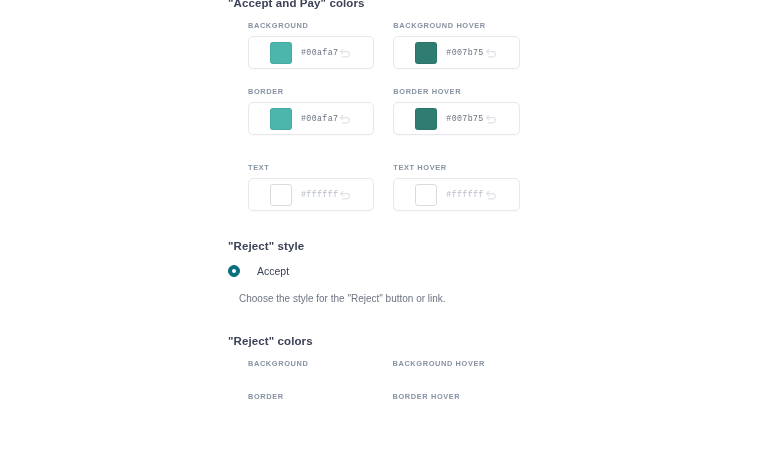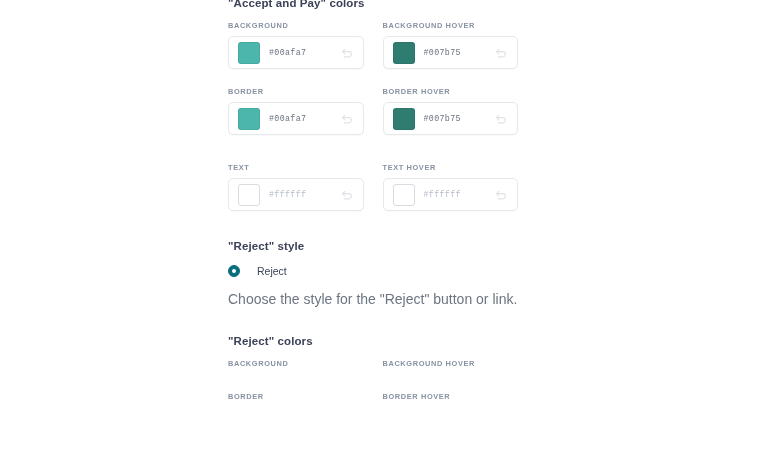--- a/index.html
+++ b/index.html
@@ -31,41 +31,42 @@
     letter-spacing: 0.1px;
     margin: 0;
     padding: 0;
     line-height: 14px;
   }
 
   
   .field-grid {
     display: flex;
     gap: 19px;
+    margin-left: 20px;
   }
   .field-col {
     width: 142px;
   }
   .field-label {
     font-size: 7.4px;
     font-weight: 700;
     color: #8792a2;
     letter-spacing: 0.62px;
     margin-bottom: 6px;
     line-height: 9px;
     white-space: nowrap;
   }
   .color-field {
     height: 33px;
     border: 1px solid #e6e8eb;
     border-radius: 5px;
     background: #ffffff;
     display: flex;
     align-items: center;
-    padding: 0 9px;
+    padding: 0 21px;
     box-shadow: 0 1px 1px rgba(0,0,0,0.025);
   }
   .swatch {
     width: 22px;
     height: 22px;
     border-radius: 3px;
     flex: 0 0 auto;
     border: 1px solid rgba(0,0,0,0.06);
   }
   .swatch.checker {
@@ -127,23 +128,24 @@
     border-radius: 50%;
     background: #ffffff;
   }
   .radio-label {
     font-size: 10.5px;
     color: #3c4257;
     margin-left: 17px;
     line-height: 14px;
   }
   .help-text {
-    font-size: 14px;
+    font-size: 10px;
     color: #6d7583;
     line-height: 14px;
+    margin-left: 11px;
   }
   .gap-18 { height: 18px; }
   .gap-28 { height: 28px; }
   .gap-11 { height: 11px; }
   .gap-8  { height: 8px; }
 </style>
 </head>
 <body>
 
 <div class="page">
@@ -245,21 +247,21 @@
     </div>
 
     <div class="gap-28"></div>
 
     <div class="section-title">"Reject" style</div>
 
     <div class="gap-8"></div>
 
     <div class="radio-row">
       <span class="radio checked"></span>
-      <span class="radio-label">Reject</span>
+      <span class="radio-label">Accept</span>
     </div>
 
     <div class="gap-11"></div>
 
     <div class="help-text">Choose the style for the "Reject" button or link.</div>
 
     <div class="gap-28"></div>
 
     <div class="section-title">"Reject" colors</div>
 

